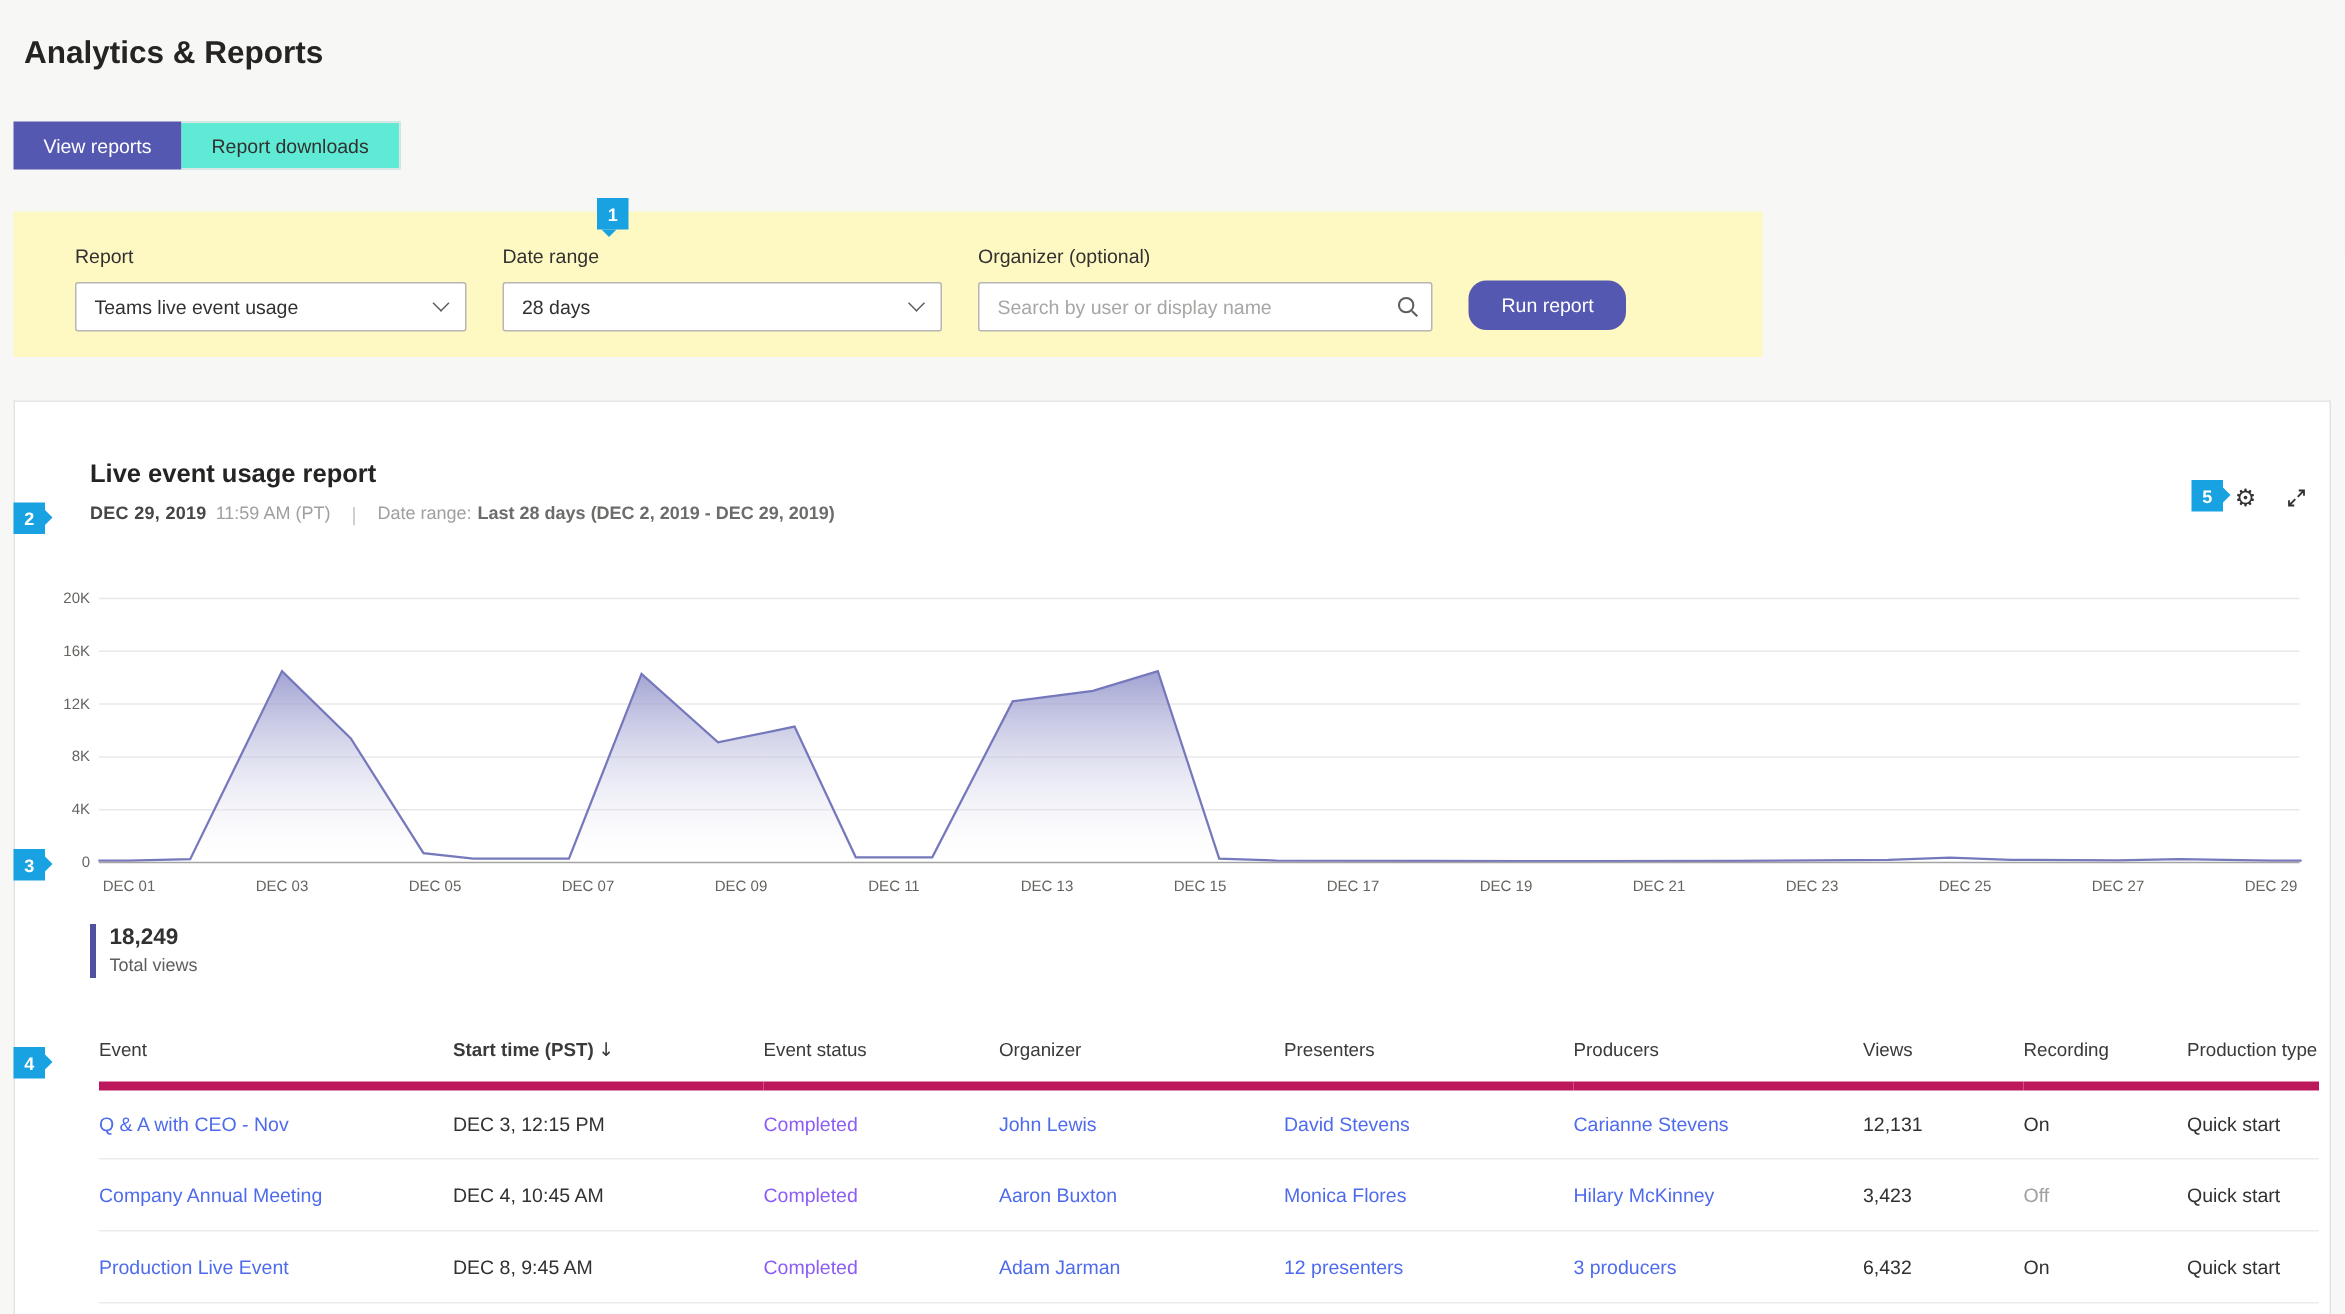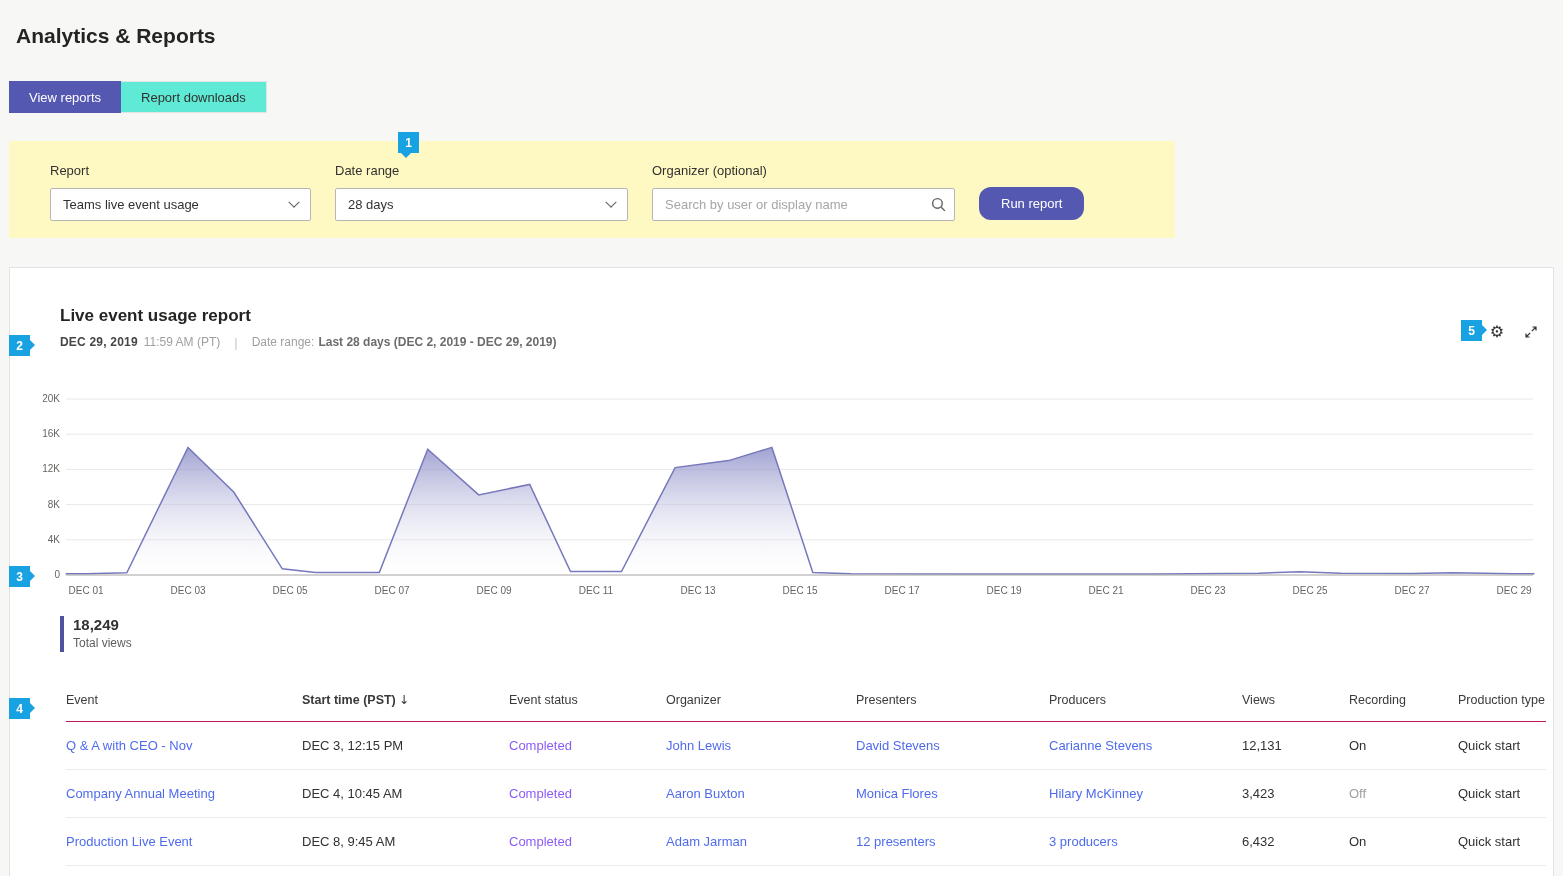--- a/index.html
+++ b/index.html
@@ -90,21 +90,21 @@
   .legend { margin-top:12px; display:flex; }
   .legend-bar { width:4px; height:36px; background:#50529f; margin-right:9px; }
   .legend-value { font-size:15px; font-weight:700; color:#323130; line-height:18px; }
   .legend-label { font-size:12px; color:#605e5c; margin-top:2px; }
 
   
   .table-wrap { margin-top:40px; margin-left:15px; width:1480px; }
   table { border-collapse:collapse; table-layout:fixed; width:1480px; }
   th {
     text-align:left; font-size:12.5px; font-weight:400; color:#3b3a39;
-    padding:0 8px 14px 0; border-bottom:1px solid #be185d; white-space:nowrap;
+    padding:0 8px 14px 0; border-bottom:6px solid #be185d; white-space:nowrap;
   }
   th.sorted { font-weight:700; cursor:pointer; }
   .sort-arrow { font-family:"DejaVu Sans", sans-serif; font-weight:400; margin-left:3px; }
   td {
     height:48px; padding:0 8px 0 0; border-bottom:1px solid #edebe9;
     font-size:13px; color:#323130; white-space:nowrap; overflow:hidden;
   }
   td .link { color:#4f6bed; cursor:pointer; text-decoration:none; }
   td.cell-status { color:#8b5cf6; }
   td.cell-recording.muted { color:#a19f9d; }

